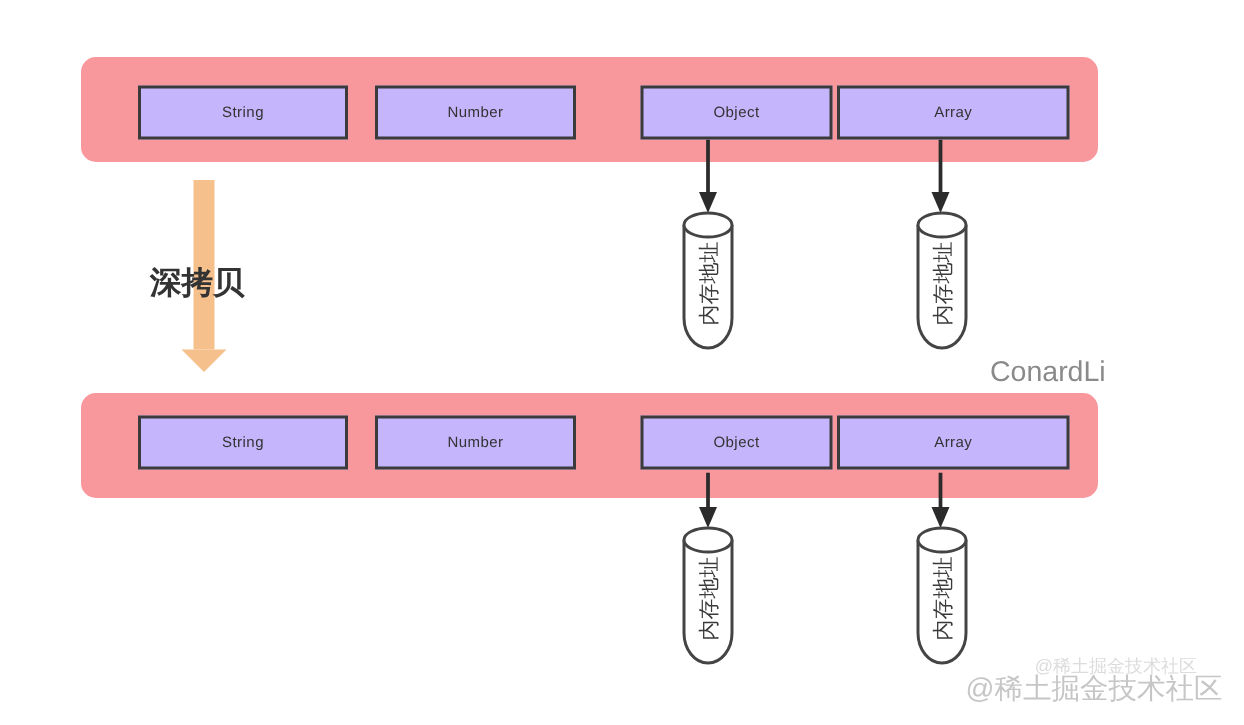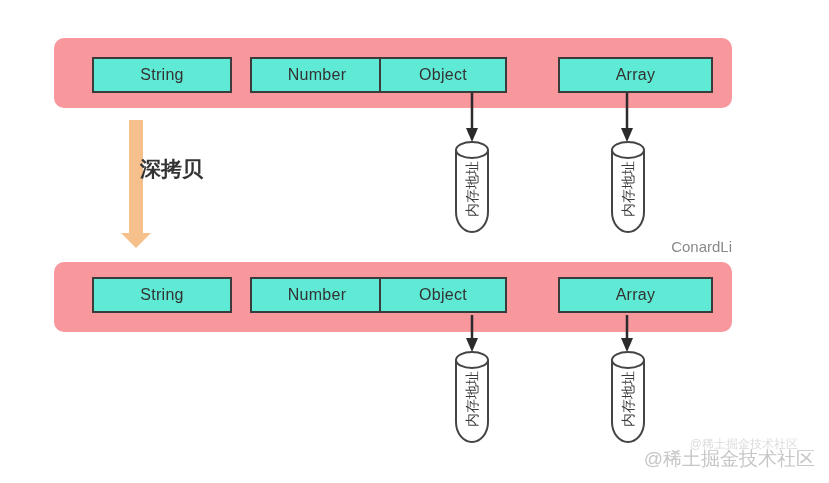--- a/index.html
+++ b/index.html
@@ -23,34 +23,34 @@
     background: #F8979C;
     border-radius: 10px;
   }
   .bar.top-bar { top: 38px; }
   .bar.bottom-bar { top: 262px; }
 
   
   .type-box {
     position: absolute;
     height: 36px;
-    background: #5eead4;
+    background: #c4b5fd;
     border: 2px solid #3B3B3B;
     display: flex;
     align-items: center;
     justify-content: center;
-    font-size: 16px;
+    font-size: 10px;
     color: #333333;
     letter-spacing: 0.3px;
   }
   .row1 { top: 57px; }
   .row2 { top: 277px; }
   .pos-string { left: 92px;  width: 140px; }
   .pos-number { left: 250px; width: 134px; }
-  .pos-object { left: 379px; width: 128px; }
+  .pos-object { left: 427px; width: 128px; }
   .pos-array  { left: 558px; width: 155px; }
 
   
   .ptr-arrow { position: absolute; }
   .ptr-obj-top { left: 465px; top: 93px; }
   .ptr-arr-top { left: 620px; top: 93px; }
   .ptr-obj-bottom { left: 465px; top: 315px; }
   .ptr-arr-bottom { left: 620px; top: 315px; }
 
   
@@ -77,36 +77,35 @@
     width: 0;
     height: 0;
     border-left: 15px solid transparent;
     border-right: 15px solid transparent;
     border-top: 15px solid #F5C08C;
     z-index: 1;
   }
   .deep-copy-label {
     position: absolute;
     left: 100px;
-    top: 155px;
+    top: 174px;
     font-size: 21px;
     font-weight: bold;
     color: #333333;
     z-index: 2;
     white-space: nowrap;
-    margin-left: 40px;
   }
 
   .author-credit {
     position: absolute;
     left: 660px;
     top: 238px;
     width: 72px;
     text-align: right;
-    font-size: 15px;
+    font-size: 19px;
     color: #8A8A8A;
     white-space: nowrap;
   }
 
   .watermark {
     position: absolute;
     white-space: nowrap;
     pointer-events: none;
   }
   .watermark-small {

